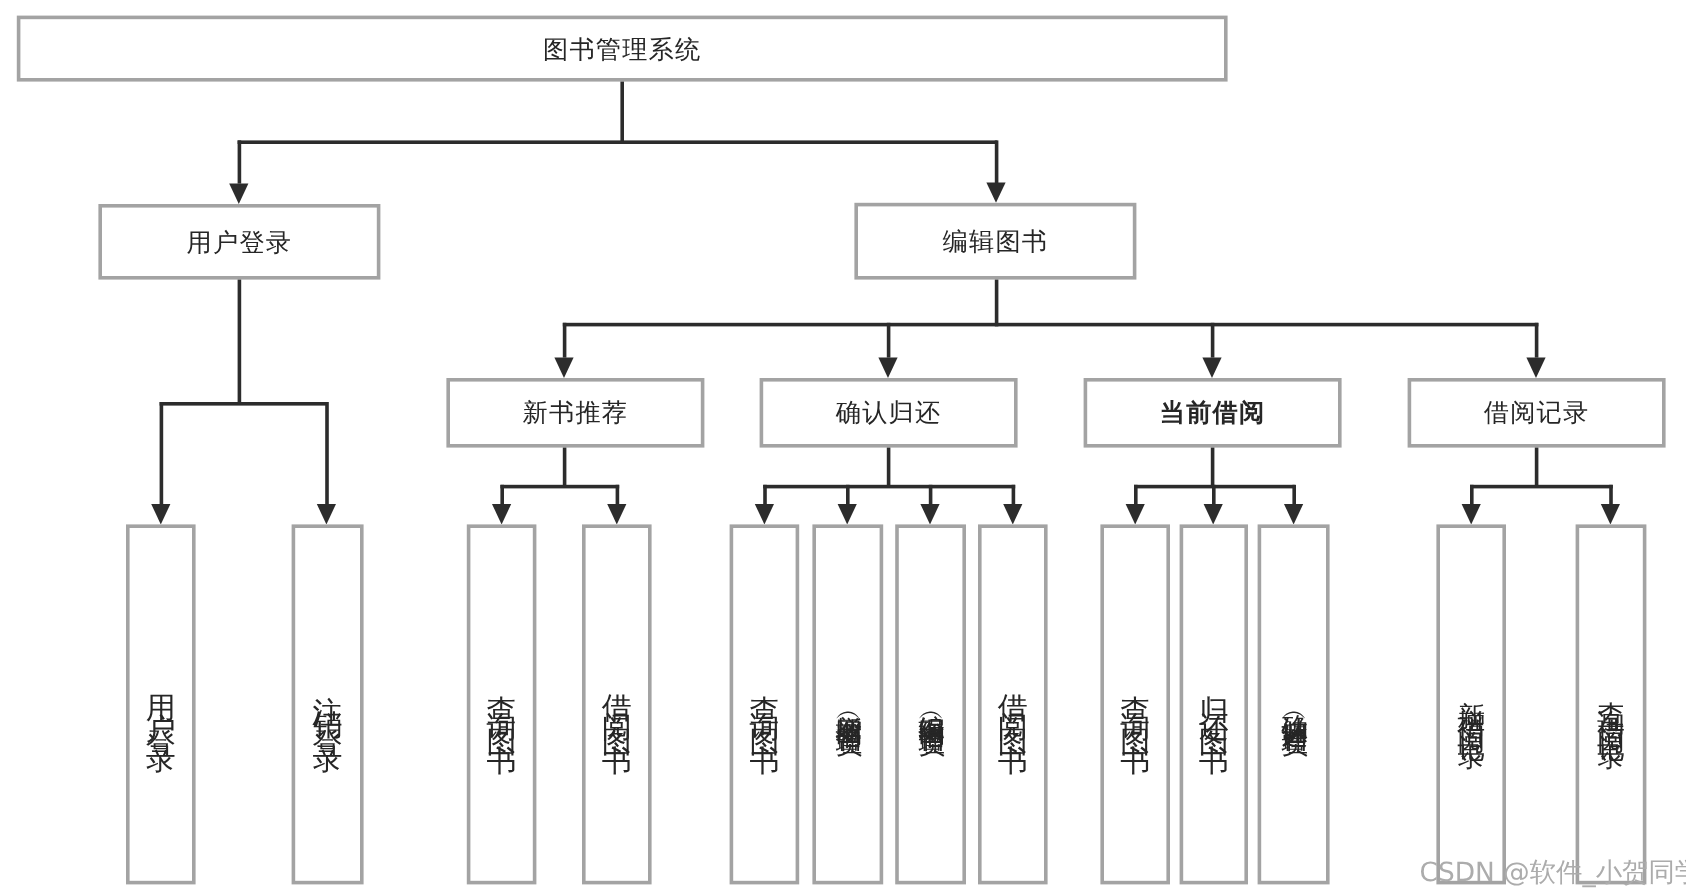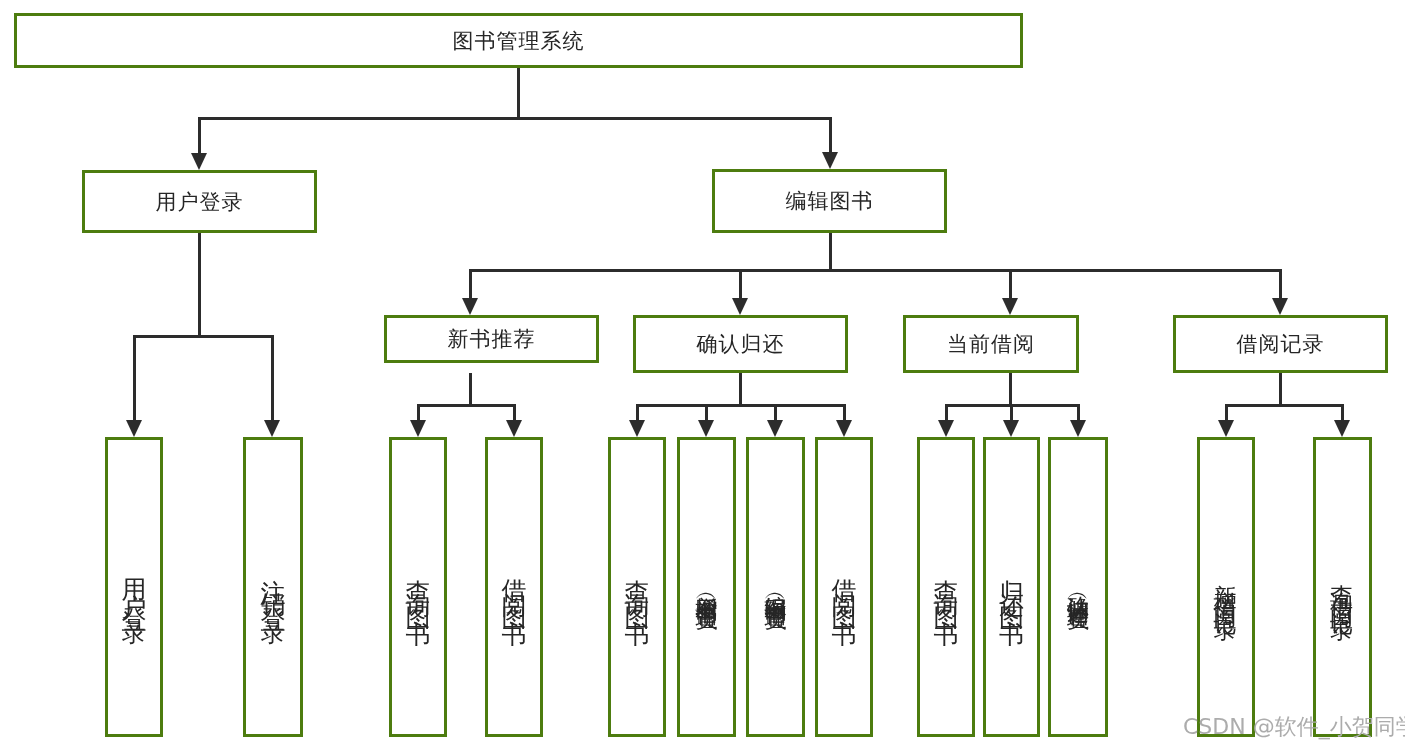--- a/index.html
+++ b/index.html
@@ -7,21 +7,21 @@
     position: relative;
     width: 1405px;
     height: 747px;
     background: #ffffff;
     font-family: "DejaVu Sans", "Liberation Sans", sans-serif;
     overflow: hidden;
   }
   .box {
     position: absolute;
     box-sizing: border-box;
-    border: 3px solid #4d7c0f;
+    border: 3px solid #a3a3a3;
     background: #ffffff;
     display: flex;
     align-items: center;
     justify-content: center;
     color: #262626;
     text-align: center;
   }
   .hbox  { font-size: 21px; letter-spacing: 1px; }
   .leaf  { writing-mode: vertical-rl; text-orientation: mixed; }
   .leaf4  { font-size: 25px; letter-spacing: 14px; }
@@ -78,27 +78,27 @@
   <div class="hline" style="left:469px; top:269px; width:813px;"></div>
   <div class="vline" style="left:469px; top:269px; height:29px;"></div>
   <div class="arrow" style="left:462px; top:298px;"></div>
   <div class="vline" style="left:739px; top:269px; height:29px;"></div>
   <div class="arrow" style="left:732px; top:298px;"></div>
   <div class="vline" style="left:1009px; top:269px; height:29px;"></div>
   <div class="arrow" style="left:1002px; top:298px;"></div>
   <div class="vline" style="left:1279px; top:269px; height:29px;"></div>
   <div class="arrow" style="left:1272px; top:298px;"></div>
 
-  <div class="box hbox" style="left:384px; top:315px; width:215px; height:48px;">
+  <div class="box hbox" style="left:372px; top:315px; width:215px; height:58px;">
     <span>新书推荐</span>
   </div>
   <div class="box hbox" style="left:633px; top:315px; width:215px; height:58px;">
     <span>确认归还</span>
   </div>
-  <div class="box hbox" style="left:903px; top:315px; width:176px; height:58px;">
+  <div class="box hbox" style="left:903px; top:315px; width:215px; height:58px;font-weight:bold;">
     <span>当前借阅</span>
   </div>
   <div class="box hbox" style="left:1173px; top:315px; width:215px; height:58px;">
     <span>借阅记录</span>
   </div>
 
   <div class="vline" style="left:469px; top:373px; height:33px;"></div>
   <div class="hline" style="left:417px; top:404px; width:99px;"></div>
   <div class="vline" style="left:417px; top:404px; height:17px;"></div>
   <div class="arrow" style="left:410px; top:420px;"></div>

